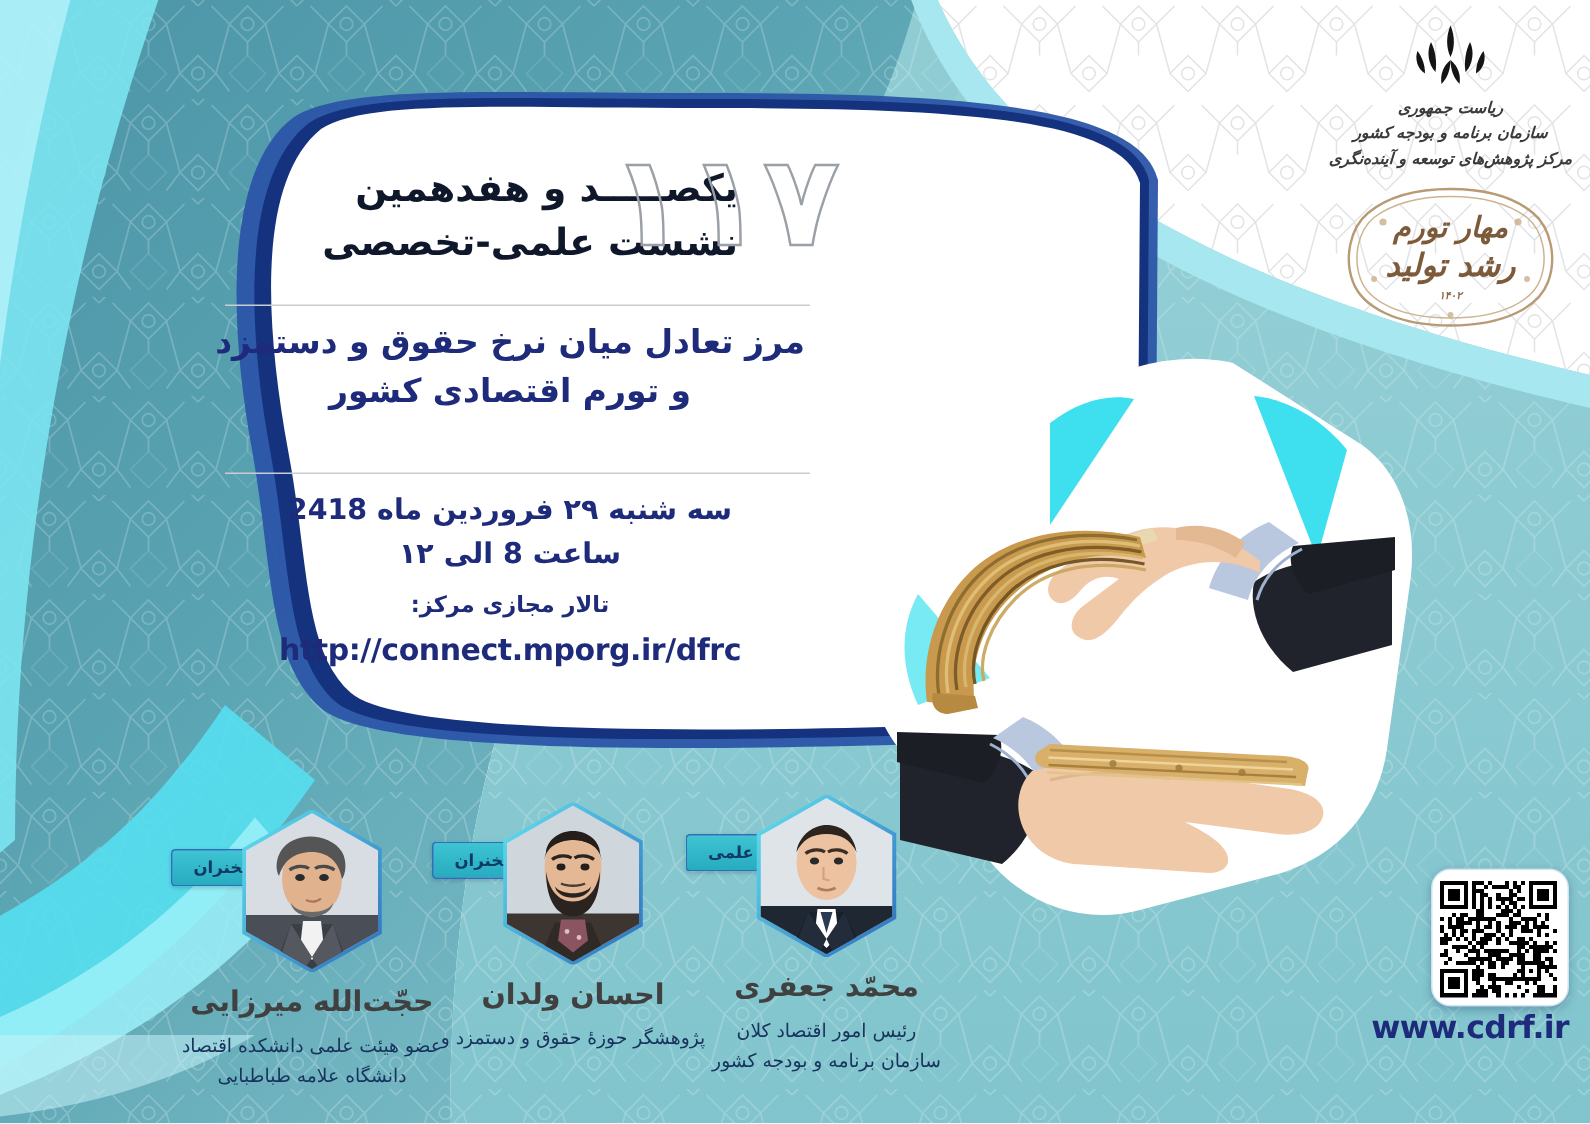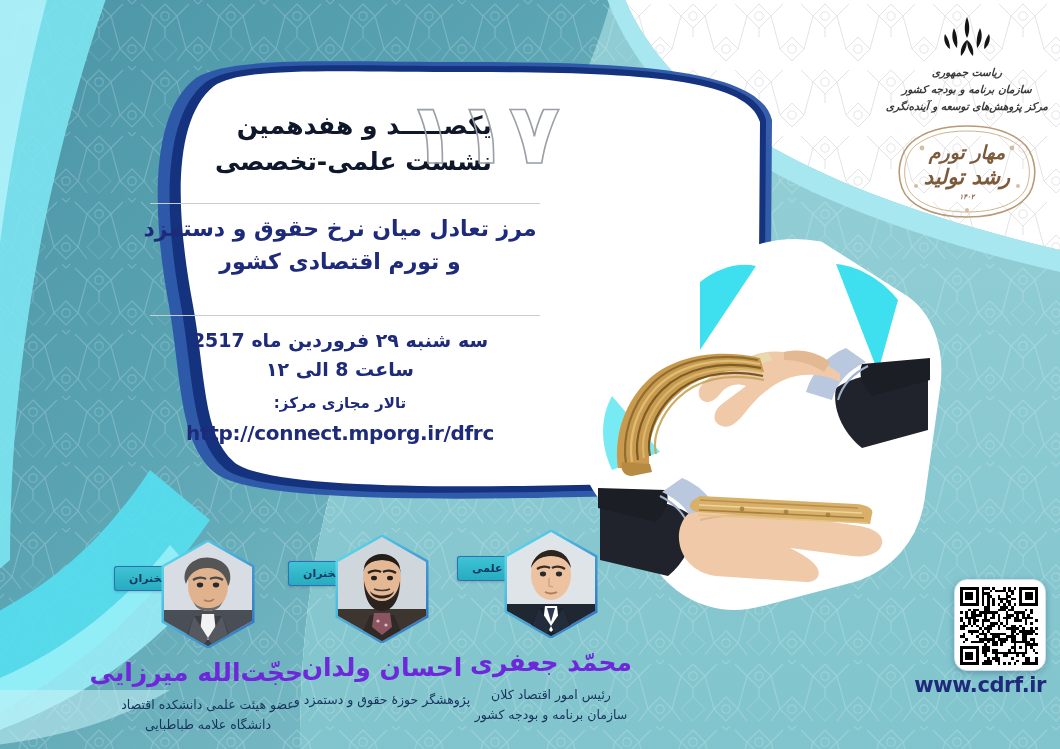--- a/index.html
+++ b/index.html
@@ -93,22 +93,22 @@
     border:1.5px solid #2e6fb7;
     border-right:none;
     white-space:nowrap; z-index:1;
     box-shadow:0 1px 3px rgba(0,0,0,.18);
   }
   .sp-hex {
     position:absolute; left:0; top:0;
     width:96px; height:108px; z-index:2;
   }
   .sp-name {
-    margin-top:8px; font-size:25px; font-weight:700;
-    color:#6d28d9; line-height:1.35; white-space:nowrap;
+    margin-top:8px; font-size:19px; font-weight:700;
+    color:#404040; line-height:1.35; white-space:nowrap;
   }
   .sp-role { margin-top:5px; font-size:12.5px; color:#17325c; line-height:1.62; }
   .sp-role div { white-space:nowrap; }
 
   
   #emblem-block { position:absolute; right:8px; top:14px; width:170px; text-align:center; }
   #emblem-lines {
     margin-top:4px; direction:rtl; color:#3a3a3a;
     font-size:10.5px; line-height:1.62; font-weight:600;
     font-style:italic;
@@ -378,21 +378,21 @@
   <div id="title-divider"></div>
 
   <div class="txt" id="main-title">
     <div>مرز تعادل میان نرخ حقوق و دستمزد</div>
     <div>و تورم اقتصادی کشور</div>
   </div>
 
   <div id="date-divider"></div>
 
   <div class="txt" id="date-block">
-    <div>سه شنبه ۲۹ فروردین ماه 2517</div>
+    <div>سه شنبه ۲۹ فروردین ماه 2418</div>
     <div>ساعت 8 الی ۱۲</div>
   </div>
 
   <div class="txt" id="venue-block">
     <div>تالار مجازی مرکز:</div>
     <a id="venue-url" href="#">http://connect.mporg.ir/dfrc</a>
   </div>
 
   <div class="speaker" id="speaker-0">
     <div class="sp-photo-wrap">

